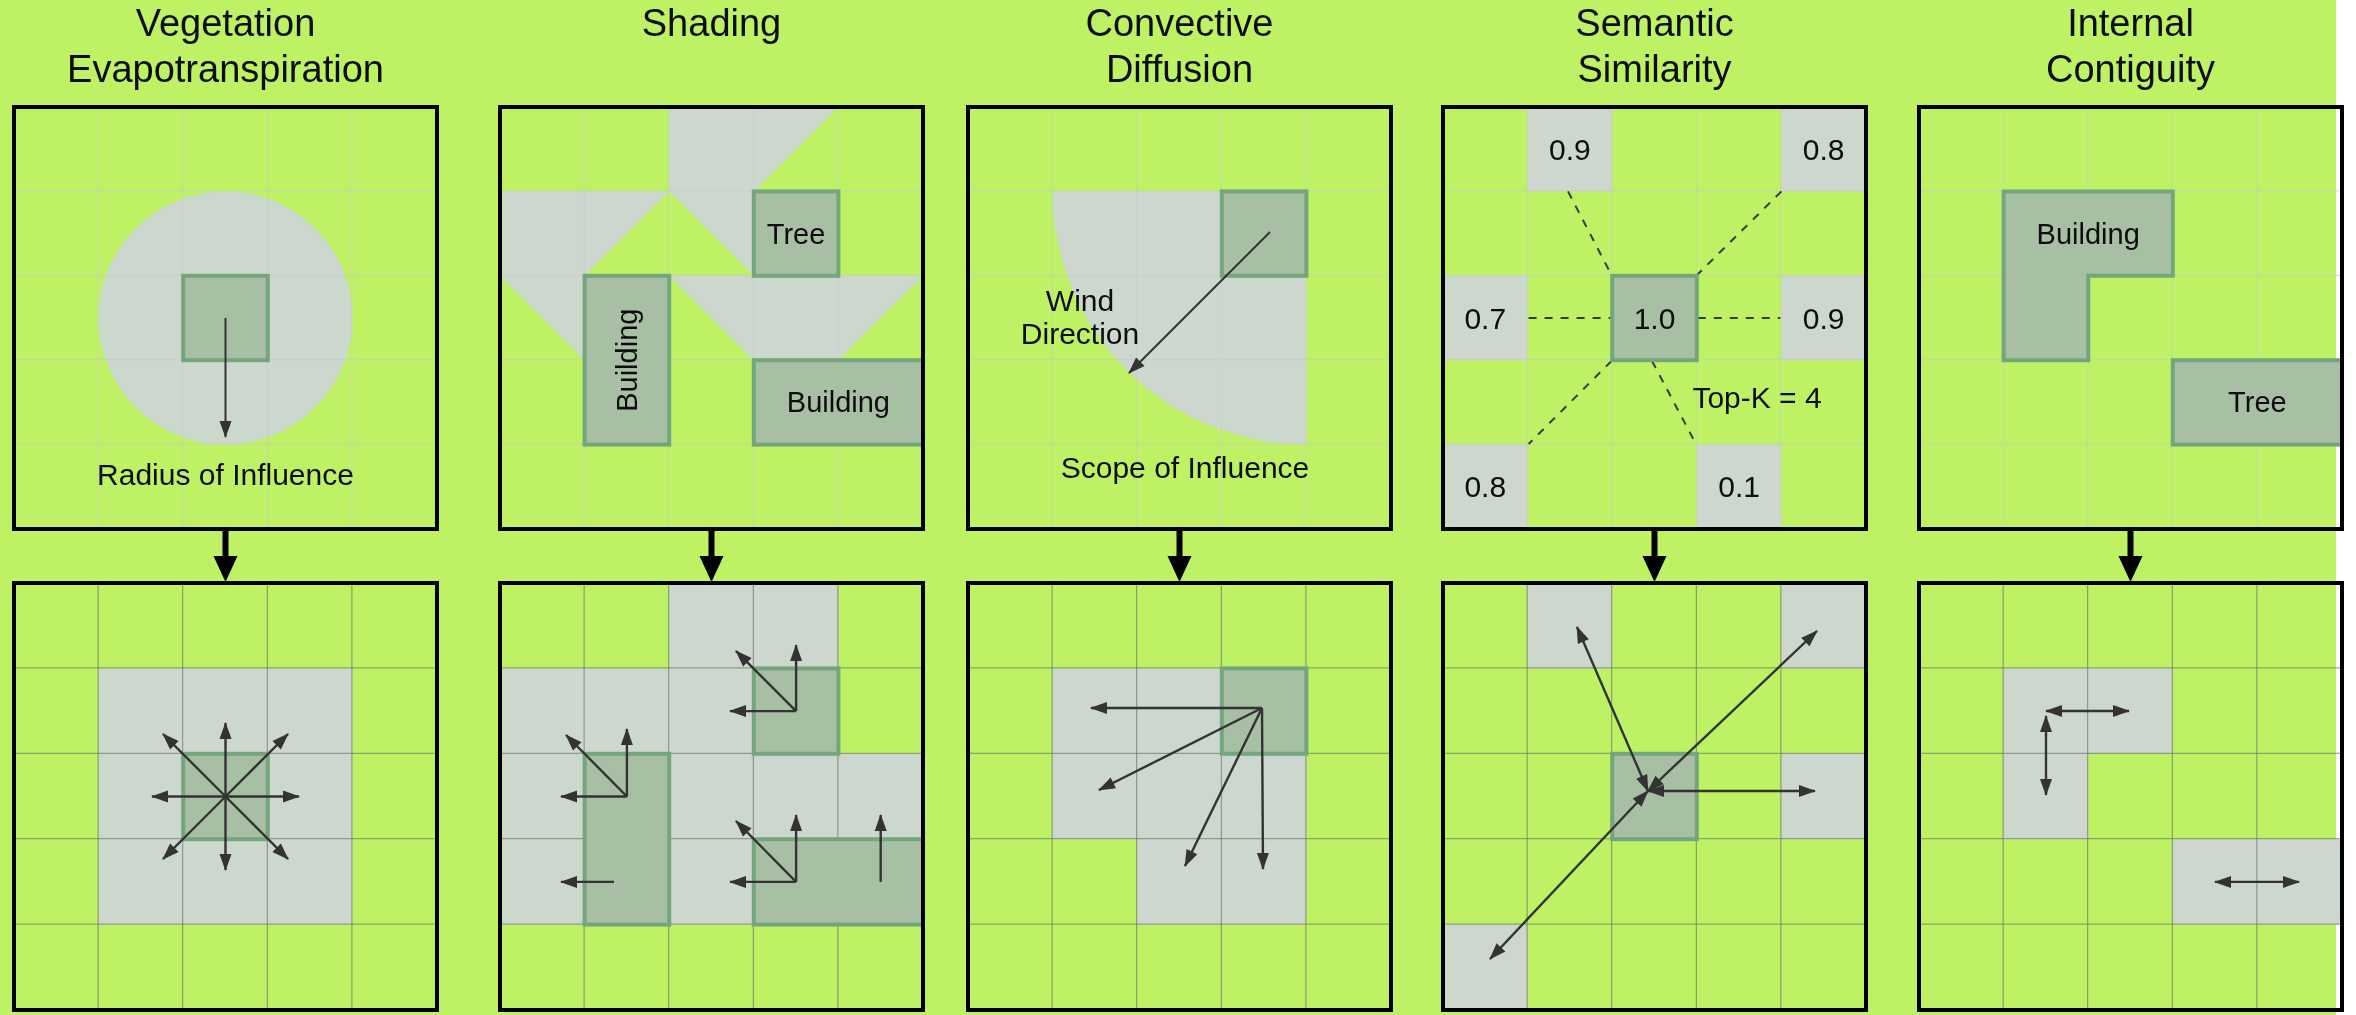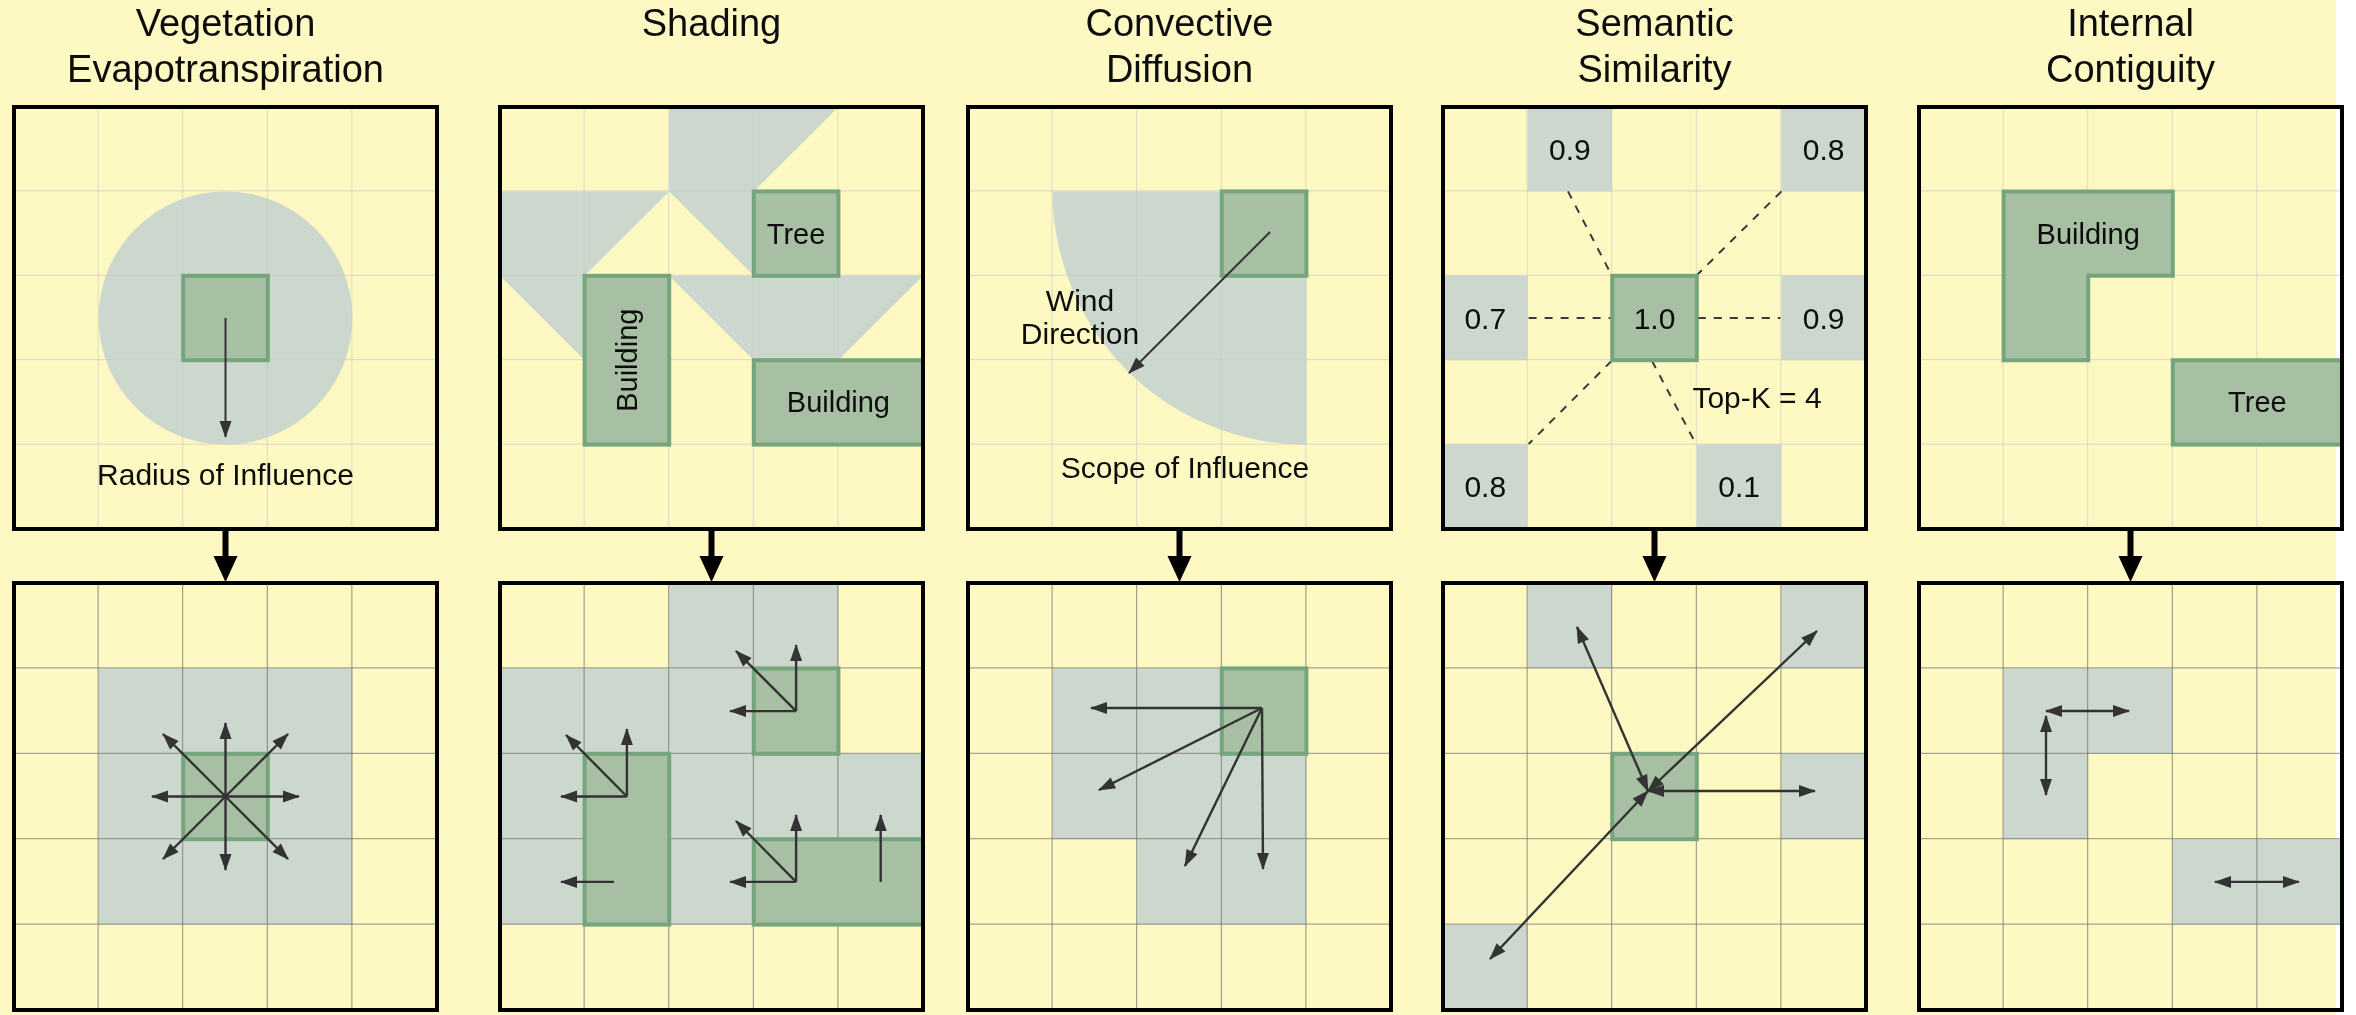--- a/index.html
+++ b/index.html
@@ -1,16 +1,16 @@
 <!DOCTYPE html>
 <html><head>
 <meta charset="utf-8">
 <style>
   html,body { margin:0; padding:0; background:#ffffff; }
-  .page { position:relative; width:2336px; height:1015px; background:#fef9c3; }
+  .page { position:relative; width:2336px; height:1015px; background:#bef264; }
   svg { display:block; }
   text { font-family:"Liberation Sans", sans-serif; fill:#0d0d0d;
          text-anchor:middle; dominant-baseline:central; }
   .title  { font-size:38px; }
   .lbl    { font-size:29px; }
   .num    { font-size:30px; }
   .ann    { font-size:30px; }
   .cell-light { fill:#ccd8cd; }
   .cell-dark  { fill:#a7bfa3; stroke:#74a57c; stroke-width:4; }
   .grid-border{ fill:none; stroke:#000; stroke-width:4; }

